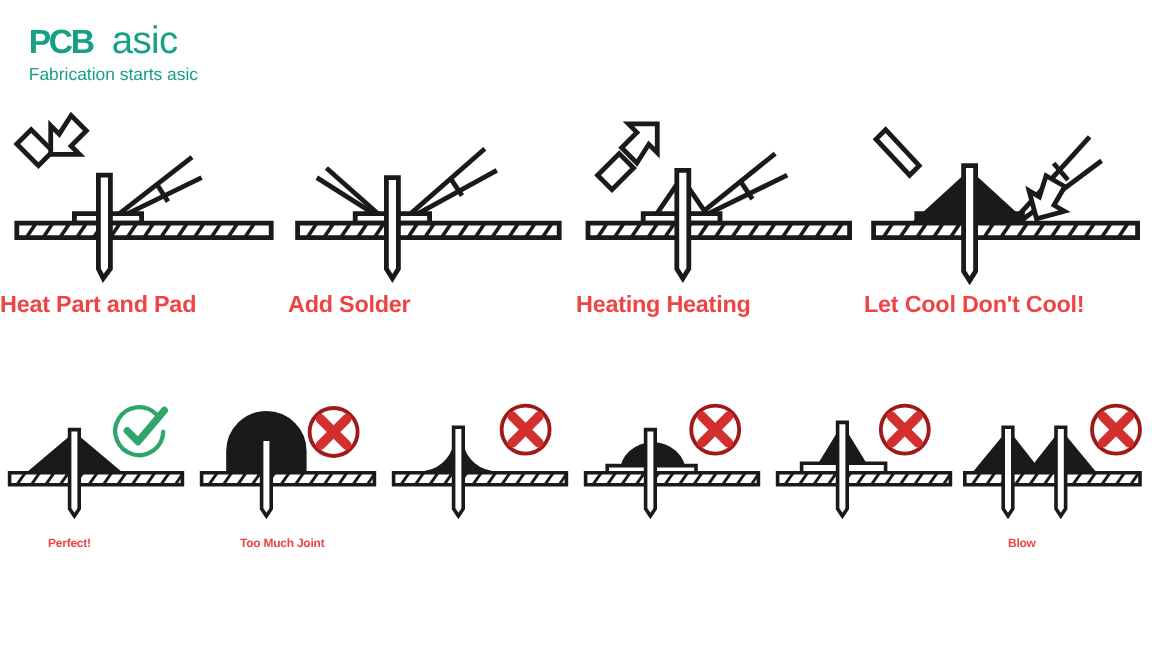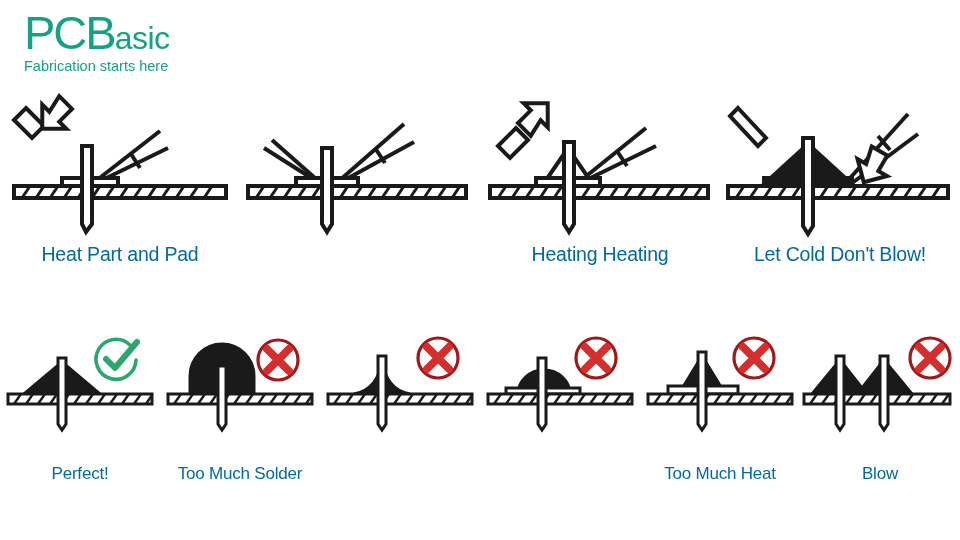--- a/index.html
+++ b/index.html
@@ -25,27 +25,28 @@
     width: 300px;
   }
   #logo-wordmark {
     font-size: 32px;
     line-height: 34px;
     letter-spacing: -1px;
     color: #16A085;
     white-space: nowrap;
   }
   #logo-wordmark .mark-strong {
-    font-weight: normal;
-    font-size: 47px;
+    font-weight: bold;
+    font-size: 28px;
     letter-spacing: -2px;
   }
   #logo-wordmark .mark-light {
     font-weight: normal;
     letter-spacing: -0.5px;
+    padding-left: 16px;
   }
   #logo-tagline {
     margin-top: 3px;
     font-size: 14.5px;
     line-height: 17px;
     font-weight: normal;
     color: #16A085;
     white-space: nowrap;
   }
 
@@ -74,47 +75,48 @@
   .panel-art {
     position: absolute;
     left: 0;
     top: 0;
     width: 100%;
   }
   .panel-caption {
     position: absolute;
     left: 0;
     width: 100%;
-    text-align: center;
-    color: #0369a1;
-    font-weight: normal;
+    text-align: left;
+    color: #ef4444;
+    font-weight: bold;
     white-space: nowrap;
   }
   #steps-row .panel-art { height: 150px; }
   #steps-row .panel-caption {
     top: 157px;
     font-size: 19.5px;
     letter-spacing: -0.2px;
   }
   #examples-row .panel-art { height: 108px; }
   #examples-row .panel-caption {
-    top: 128px;
-    font-size: 17px;
+    top: 112px;
+    font-size: 10px;
     letter-spacing: -0.2px;
+    margin-left: 40px;
   }
   svg { display: block; overflow: visible; }
 </style>
 </head>
 <body>
 
 <div id="logo-block">
   <div id="logo-wordmark">
     <span class="mark-strong">PCB</span><span class="mark-light">asic</span>
   </div>
-  <div id="logo-tagline">Fabrication starts here</div>
+  <div id="logo-tagline">Fabrication starts asic</div>
 </div>
 
 <div id="steps-row">
 
   <div class="panel">
     <svg class="panel-art" viewBox="0 0 240 150">
       <g fill="none" stroke="#1A1A1A" stroke-width="4" stroke-linejoin="miter">
 
         <g>
           <path d="M26 22 L44 40 L32 52 L14 34 Z" fill="#fff"></path>
@@ -189,20 +191,21 @@
               <path d="M170 112 L178 100"></path>
             <path d="M184 112 L192 100"></path>
               <path d="M198 112 L206 100"></path>
               <path d="M212 112 L220 100"></path>
           </g>
         </g>
 
         <path d="M82 62 L92 62 L92 138 L87 146 L82 138 Z" fill="#fff"></path>
       </g>
     </svg>
+    <div class="panel-caption">Add Solder</div>
   </div>
 
   <div class="panel">
     <svg class="panel-art" viewBox="0 0 240 150">
       <g fill="none" stroke="#1A1A1A" stroke-width="4" stroke-linejoin="miter">
 
         <g>
           <path d="M18 60 L36 42 L48 54 L30 72 Z" fill="#fff"></path>
           <path d="M44 13 L62 13 L62 31 L72 31 L55 48 L38 31 L48 31 Z" fill="#fff" transform="rotate(225 55 30)"></path>
         </g>
@@ -279,21 +282,21 @@
               <path d="M170 112 L178 100"></path>
             <path d="M184 112 L192 100"></path>
               <path d="M198 112 L206 100"></path>
               <path d="M212 112 L220 100"></path>
           </g>
         </g>
 
         <path d="M83 52 L93 52 L93 140 L88 148 L83 140 Z" fill="#fff"></path>
       </g>
     </svg>
-    <div class="panel-caption">Let Cold Don't Blow!</div>
+    <div class="panel-caption">Let Cool Don't Cool!</div>
   </div>
 </div>
 
 <div id="examples-row">
 
   <div class="panel">
     <svg class="panel-art" viewBox="0 0 160 108">
       <g fill="none" stroke="#1A1A1A" stroke-width="3" stroke-linejoin="miter">
         <path d="M24 58 L62 26 L100 58 Z" fill="#1A1A1A"></path>
         <g>
@@ -344,21 +347,21 @@
               <path d="M146 68 L152 59"></path>
           </g>
         </g>
         <path d="M58 30 L66 30 L66 88 L62 94 L58 88 Z" fill="#fff"></path>
       </g>
       <g transform="translate(94 2)">
         <circle cx="24" cy="22" r="20" fill="none" stroke="#A01818" stroke-width="3.2"></circle>
         <path d="M13 11 L35 33 M35 11 L13 33" stroke="#D32F2F" stroke-width="8" stroke-linecap="round"></path>
       </g>
     </svg>
-    <div class="panel-caption">Too Much Solder</div>
+    <div class="panel-caption">Too Much Joint</div>
   </div>
 
   <div class="panel">
     <svg class="panel-art" viewBox="0 0 160 108">
       <g fill="none" stroke="#1A1A1A" stroke-width="3" stroke-linejoin="miter">
         <path d="M34 58 Q58 54 62 24 Q66 54 90 58 Z" fill="#1A1A1A"></path>
         <g>
           <path d="M8 58 L152 58 L152 68 L8 68 Z" fill="#fff"></path>
           <g stroke-width="2.4">
             <path d="M14 68 L21 58"></path>
@@ -437,21 +440,20 @@
               <path d="M146 68 L152 59"></path>
           </g>
         </g>
         <path d="M58 16 L66 16 L66 88 L62 94 L58 88 Z" fill="#fff"></path>
       </g>
       <g transform="translate(90 0)">
         <circle cx="24" cy="22" r="20" fill="none" stroke="#A01818" stroke-width="3.2"></circle>
         <path d="M13 11 L35 33 M35 11 L13 33" stroke="#D32F2F" stroke-width="8" stroke-linecap="round"></path>
       </g>
     </svg>
-    <div class="panel-caption">Too Much Heat</div>
   </div>
 
   <div class="panel">
     <svg class="panel-art" viewBox="0 0 160 108">
       <g fill="none" stroke="#1A1A1A" stroke-width="3" stroke-linejoin="miter">
         <path d="M12 58 L40 24 L62 52 L84 24 L112 58 Z" fill="#1A1A1A"></path>
         <g>
           <path d="M4 58 L150 58 L150 68 L4 68 Z" fill="#fff"></path>
           <g stroke-width="2.4">
             <path d="M10 68 L17 58"></path>

